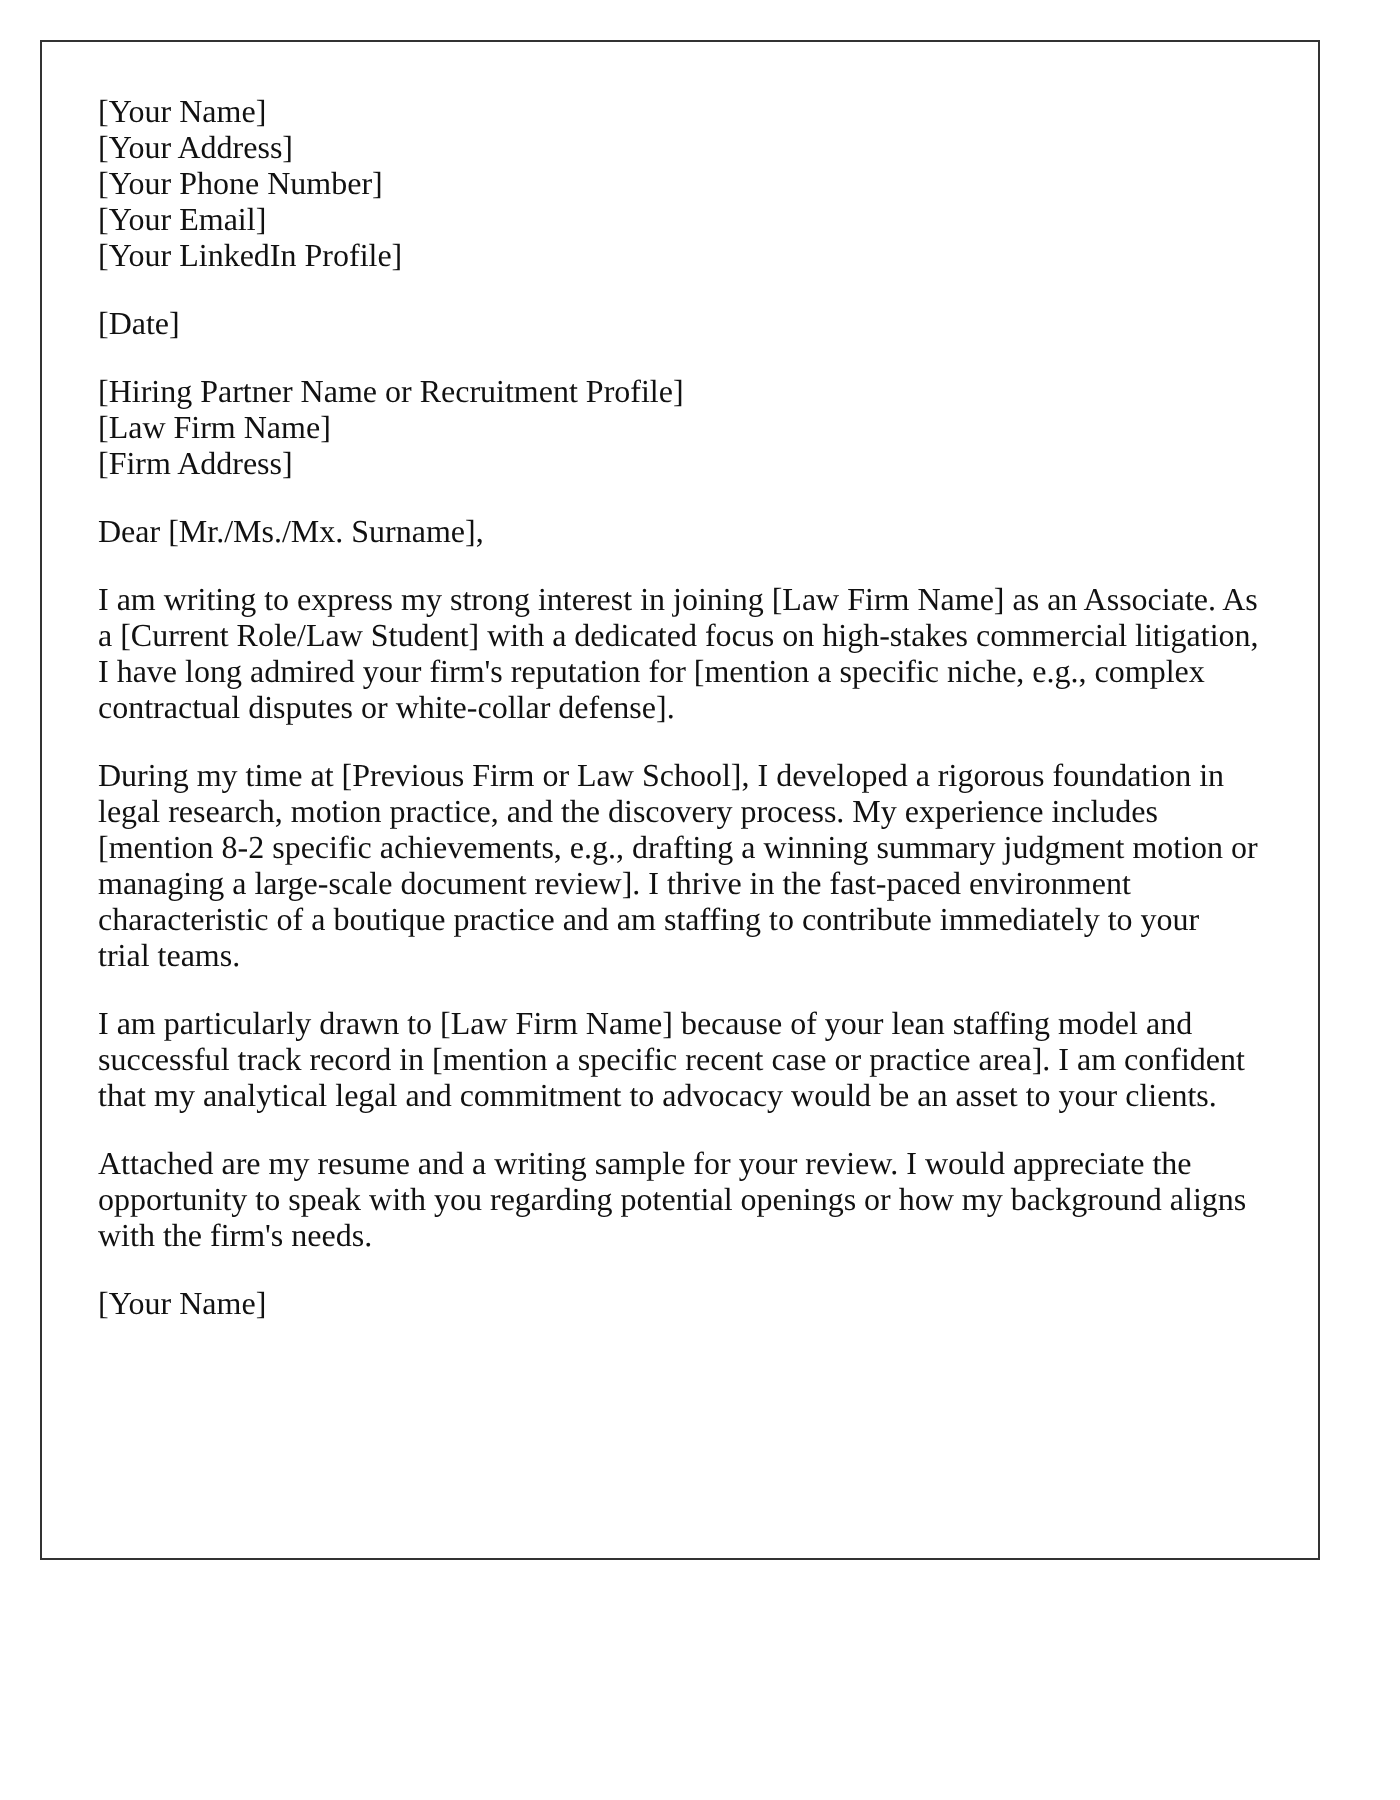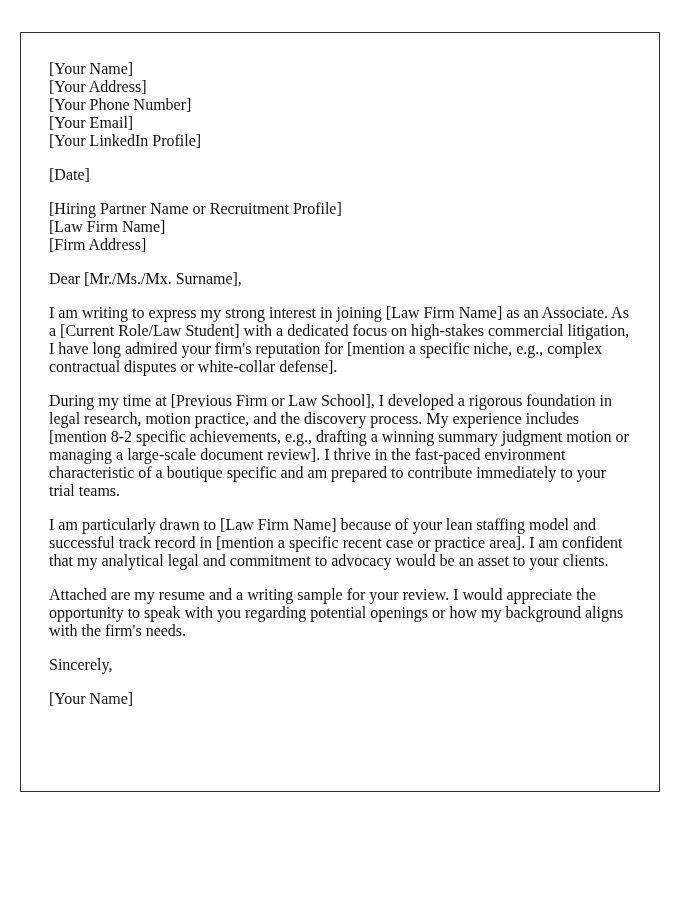--- a/index.html
+++ b/index.html
@@ -10,21 +10,21 @@
     body {
       width: 700px;
       height: 900px;
       position: relative;
       font-family: "Liberation Serif", serif;
       color: #111111;
     }
     .letter {
       position: absolute;
       left: 20px;
-      top: 32px;
+      top: 20px;
       width: 640px;
       height: 760px;
       border: 1px solid #333333;
       box-sizing: border-box;
       padding: 27px 28px 0 28px;
       font-size: 16px;
       line-height: 18px;
     }
     .block {
       margin: 0 0 16px 0;
@@ -66,38 +66,35 @@
     <span class="line">a [Current Role/Law Student] with a dedicated focus on high-stakes commercial litigation,</span>
     <span class="line">I have long admired your firm's reputation for [mention a specific niche, e.g., complex</span>
     <span class="line">contractual disputes or white-collar defense].</span>
   </div>
 
   <div class="block">
     <span class="line">During my time at [Previous Firm or Law School], I developed a rigorous foundation in</span>
     <span class="line">legal research, motion practice, and the discovery process. My experience includes</span>
     <span class="line">[mention 8-2 specific achievements, e.g., drafting a winning summary judgment motion or</span>
     <span class="line">managing a large-scale document review]. I thrive in the fast-paced environment</span>
-    <span class="line">characteristic of a boutique specific and am prepared to contribute immediately to your</span>
+    <span class="line">characteristic of a boutique practice and am staffing to contribute immediately to your</span>
     <span class="line">trial teams.</span>
   </div>
 
   <div class="block">
     <span class="line">I am particularly drawn to [Law Firm Name] because of your lean staffing model and</span>
     <span class="line">successful track record in [mention a specific recent case or practice area]. I am confident</span>
     <span class="line">that my analytical legal and commitment to advocacy would be an asset to your clients.</span>
   </div>
 
   <div class="block">
     <span class="line">Attached are my resume and a writing sample for your review. I would appreciate the</span>
     <span class="line">opportunity to speak with you regarding potential openings or how my background aligns</span>
     <span class="line">with the firm's needs.</span>
   </div>
 
 
-  <div class="block">
-    <span class="line">Sincerely,</span>
-  </div>
 
   <div class="block">
     <span class="line">[Your Name]</span>
   </div>
 
 </div>
 
 </body></html>

